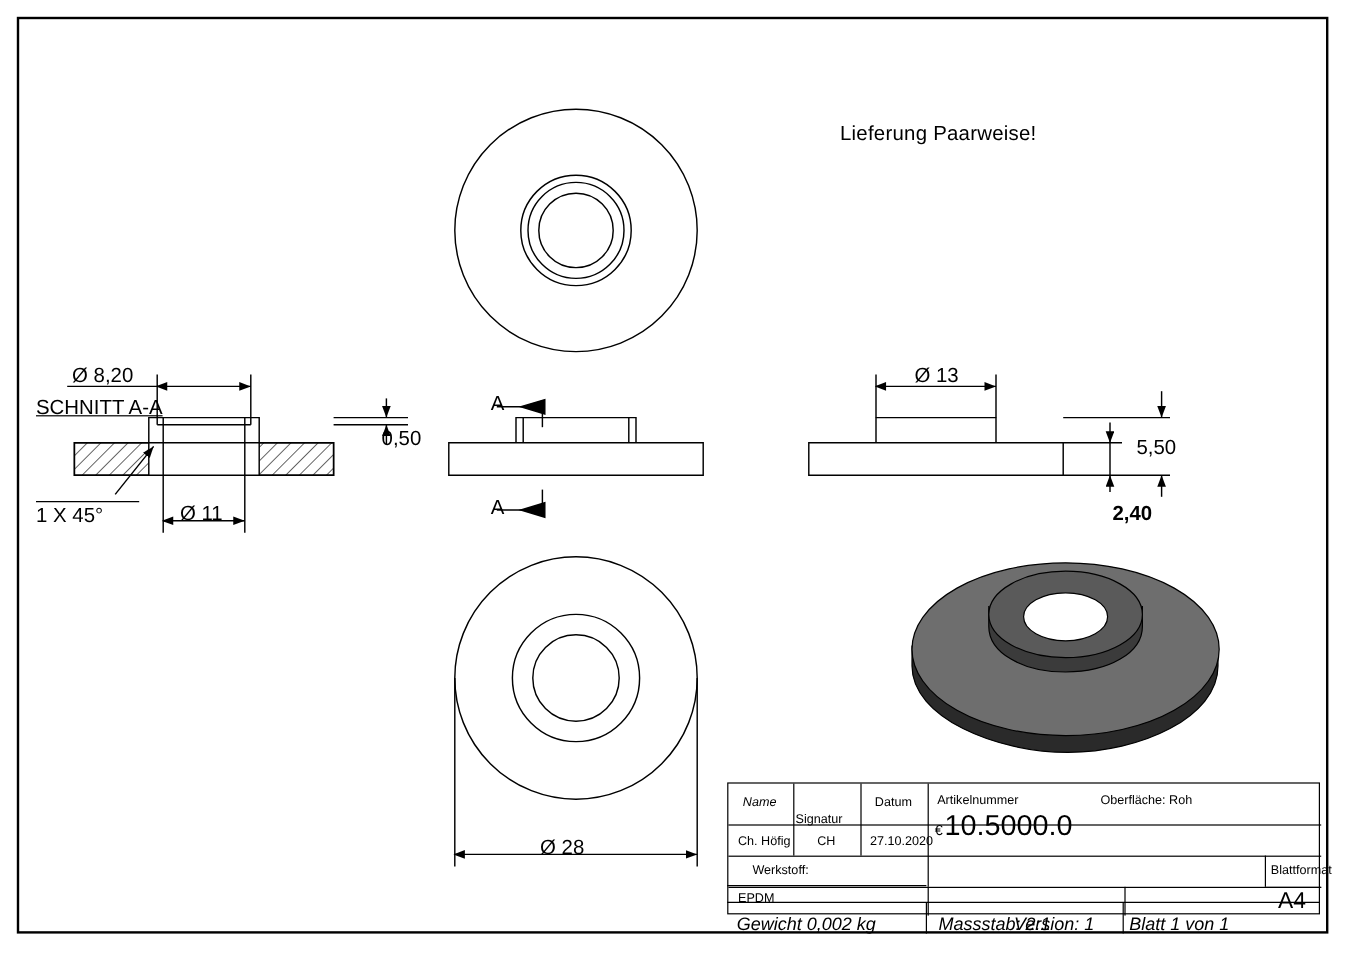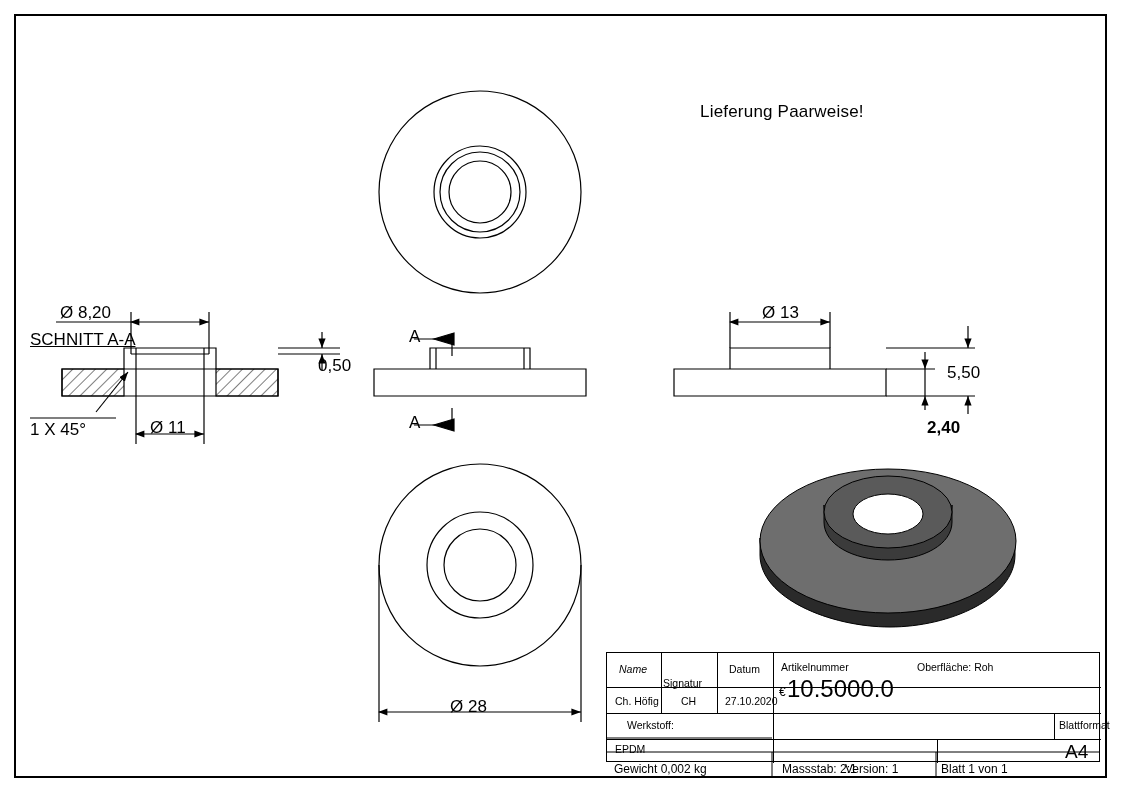--- a/index.html
+++ b/index.html
@@ -2,21 +2,21 @@
 <html><head>
 <meta charset="utf-8">
 <style>
   html,body{margin:0;padding:0;background:#ffffff;}
   body{width:1123px;height:794px;font-family:"Liberation Sans",sans-serif;color:#000;overflow:hidden;}
   #sheet{position:relative;width:1123px;height:678px;}
   .frame{position:absolute;left:14px;top:14px;width:1093px;height:764px;border:2px solid #000;box-sizing:border-box;}
   .txt{position:absolute;white-space:nowrap;}
   .note{font-size:17px;letter-spacing:.2px;}
   .dim{font-size:17px;}
-  .tiny{font-size:12px;}
+  .tiny{font-size:15px;font-style:italic;}
   svg{position:absolute;left:0;top:0;width:1123px;height:794px;overflow:visible;}
   
   .tb{position:absolute;left:606px;top:652px;width:494px;height:110px;border:1px solid #000;box-sizing:border-box;}
   .tb div{position:absolute;box-sizing:border-box;}
   .vline{border-left:1px solid #000;}
   .hline{border-top:1px solid #000;}
   .cell{position:absolute;font-size:10.5px;}
   .bignum{font-size:24px;}
   .a4{font-size:19px;}
 </style>

